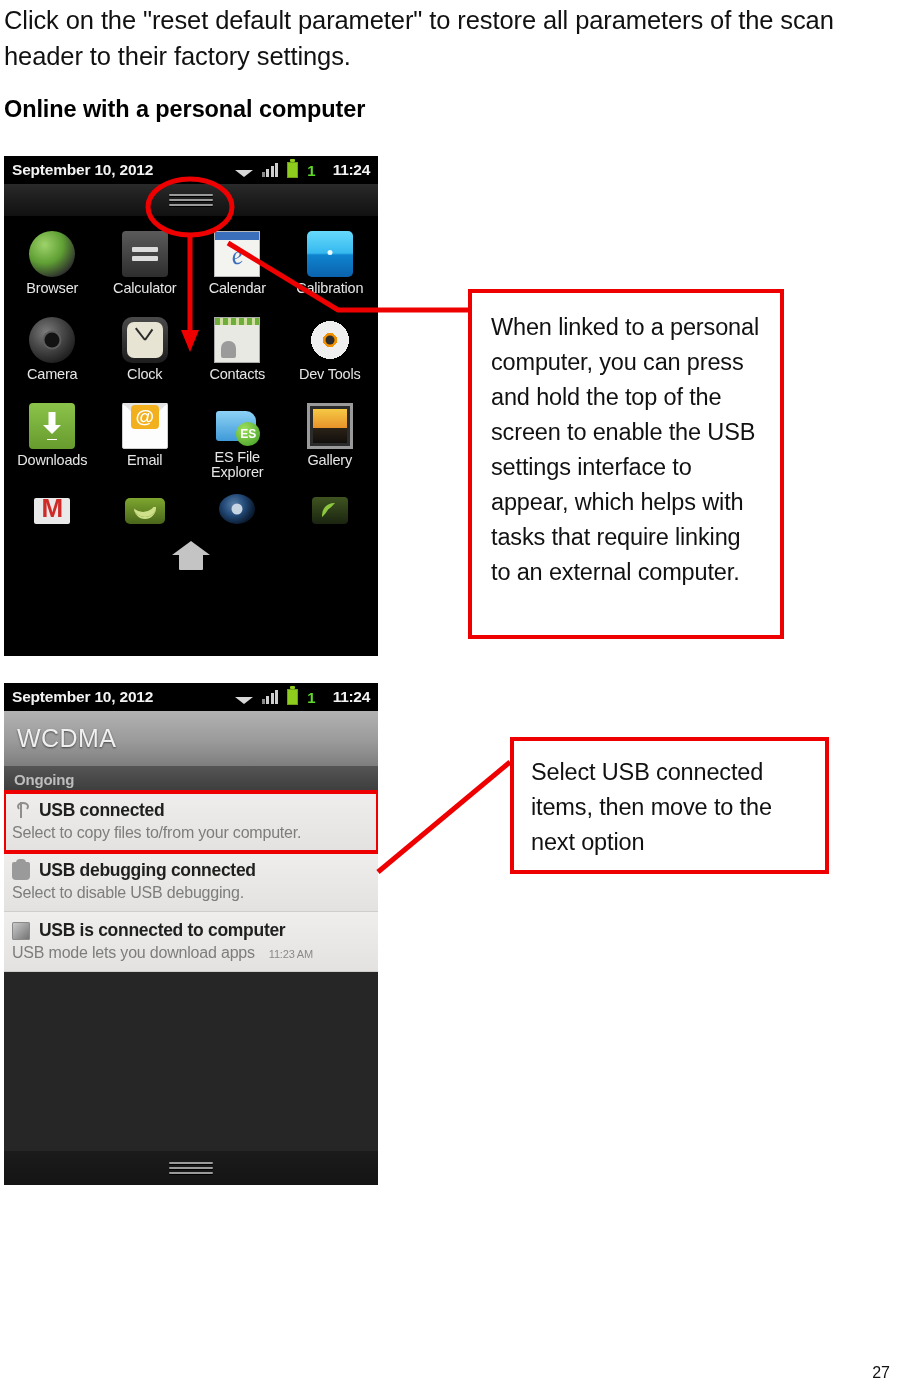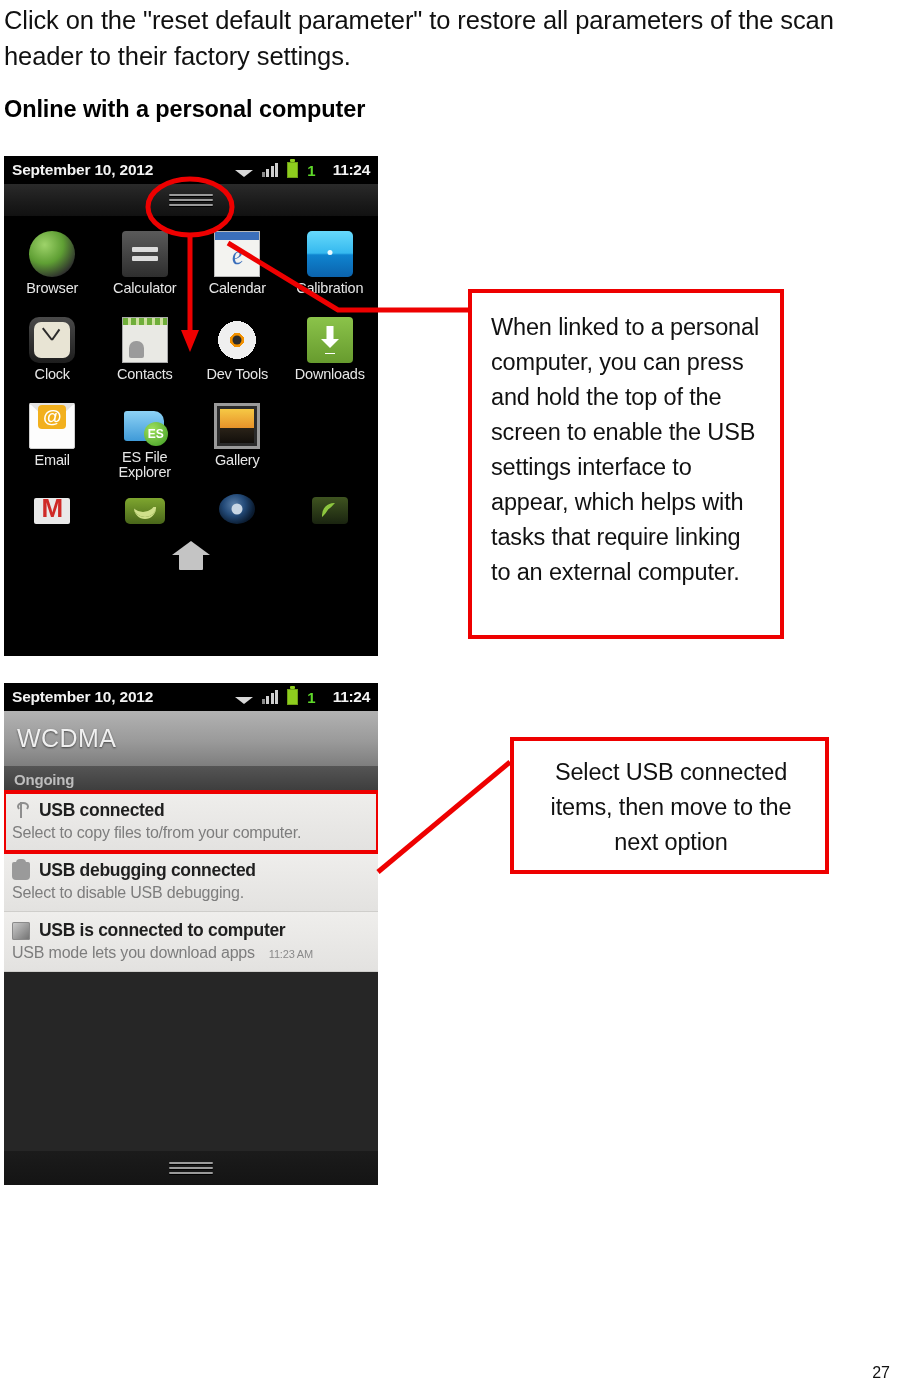--- a/index.html
+++ b/index.html
@@ -282,21 +282,21 @@
     z-index: 10;
   }
   .callout p {
     margin: 0;
     font-size: 23.5px;
     line-height: 35px;
     color: #111111;
     letter-spacing: -0.15px;
   }
   #callout-1 { left: 468px; top: 289px; width: 316px; height: 350px; padding: 17px 14px 0 19px; }
-  #callout-2 { left: 510px; top: 737px; width: 319px; height: 137px; padding: 14px 14px 0 17px; text-align: center; }
+  #callout-2 { left: 510px; top: 737px; width: 319px; height: 137px; padding: 14px 14px 0 17px; }
 
   
   .anno-svg {
     position: absolute; left: 0; top: 0; width: 902px; height: 1392px;
     pointer-events: none; z-index: 9;
   }
 
   
   .page-number {
     position: absolute; right: 12px; bottom: 10px;
@@ -354,20 +354,24 @@
           <i>e</i>
         </span>
       <span class="app-label">Calendar</span>
     </div>
     <div class="app-cell">
       <span class="app-icon ic-calibration"></span>
       <span class="app-label">Calibration</span>
     </div>
 
     <div class="app-cell">
+      <span class="app-icon ic-camera"></span>
+      <span class="app-label">Camera</span>
+    </div>
+    <div class="app-cell">
       <span class="app-icon ic-clock">
           <i></i>
           <u></u>
         </span>
       <span class="app-label">Clock</span>
     </div>
     <div class="app-cell">
       <span class="app-icon ic-contacts"></span>
       <span class="app-label">Contacts</span>
     </div>

